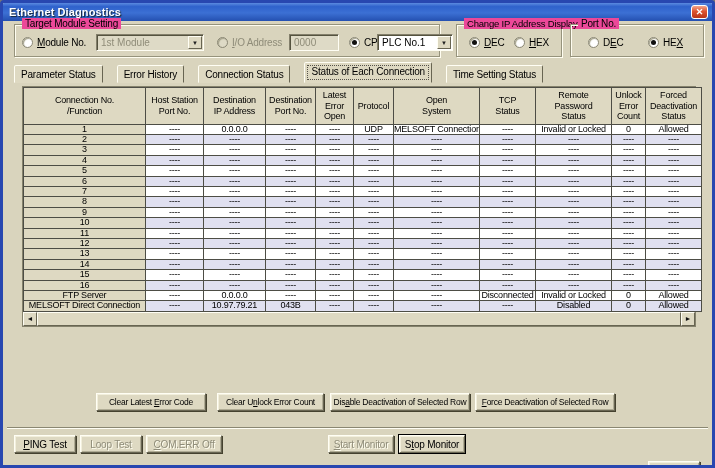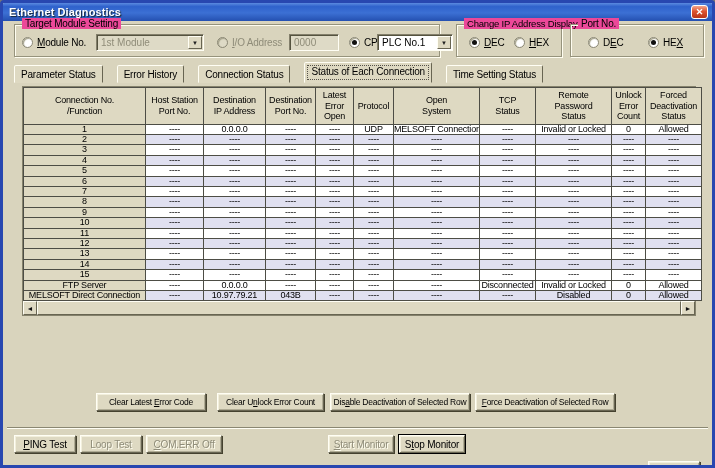--- a/index.html
+++ b/index.html
@@ -425,20 +425,33 @@
                 <td>----</td>
                 <td>----</td>
                 <td>----</td>
                 <td>----</td>
                 <td>----</td>
                 <td>----</td>
                 <td>----</td>
                 <td>----</td>
                 <td>----</td>
               </tr>
+              <tr class="alt">
+                <td class="rowlabel">16</td>
+                <td>----</td>
+                <td>----</td>
+                <td>----</td>
+                <td>----</td>
+                <td>----</td>
+                <td>----</td>
+                <td>----</td>
+                <td>----</td>
+                <td>----</td>
+                <td>----</td>
+              </tr>
               <tr>
                 <td class="rowlabel">FTP Server</td>
                 <td>----</td>
                 <td>0.0.0.0</td>
                 <td>----</td>
                 <td>----</td>
                 <td>----</td>
                 <td>----</td>
                 <td>Disconnected</td>
                 <td>Invalid or Locked</td>

